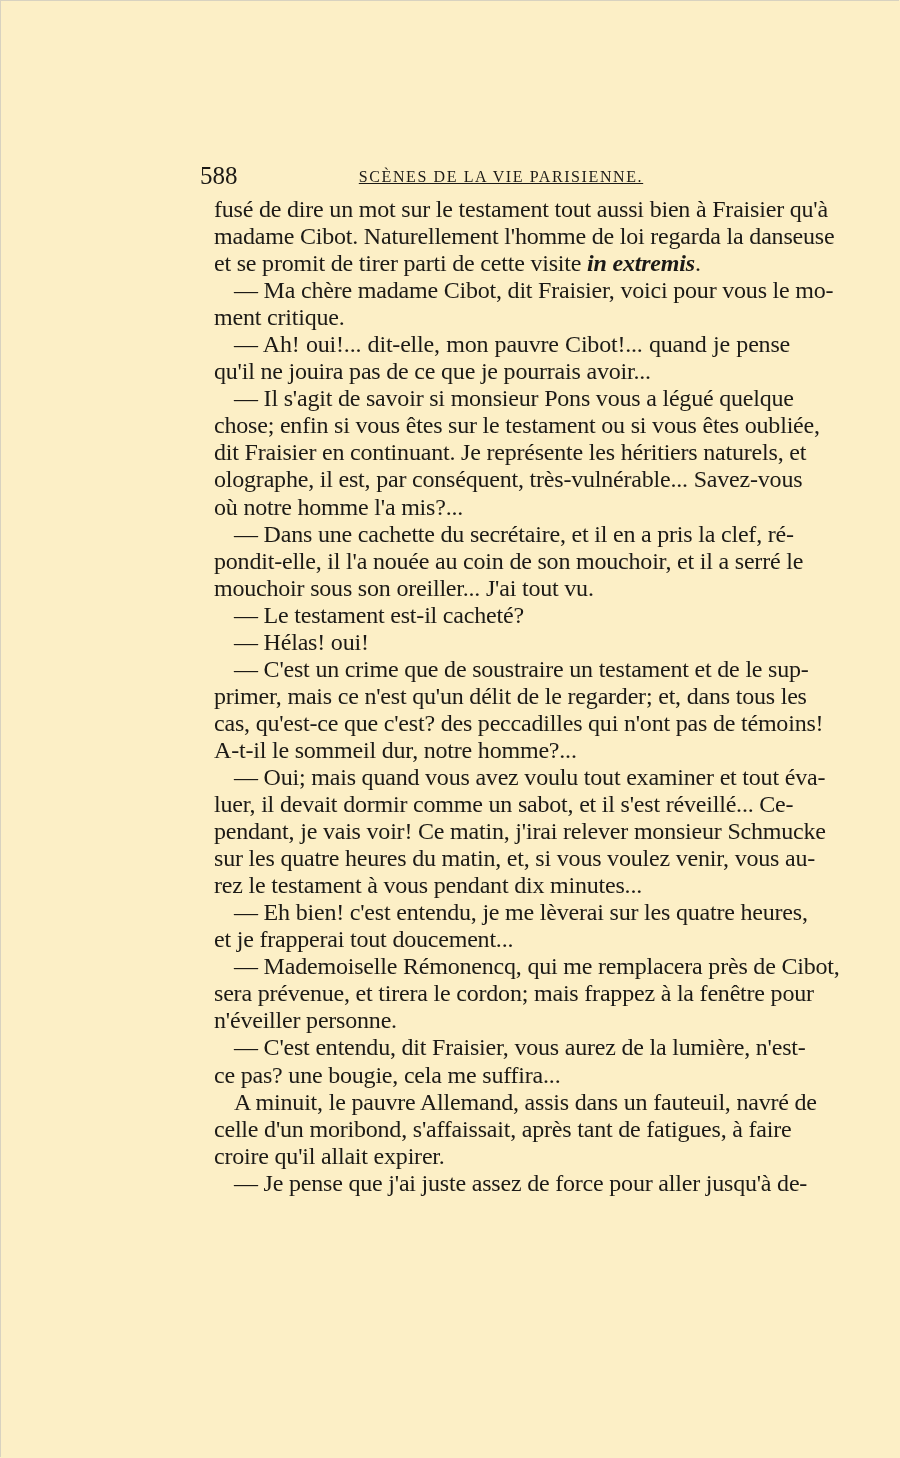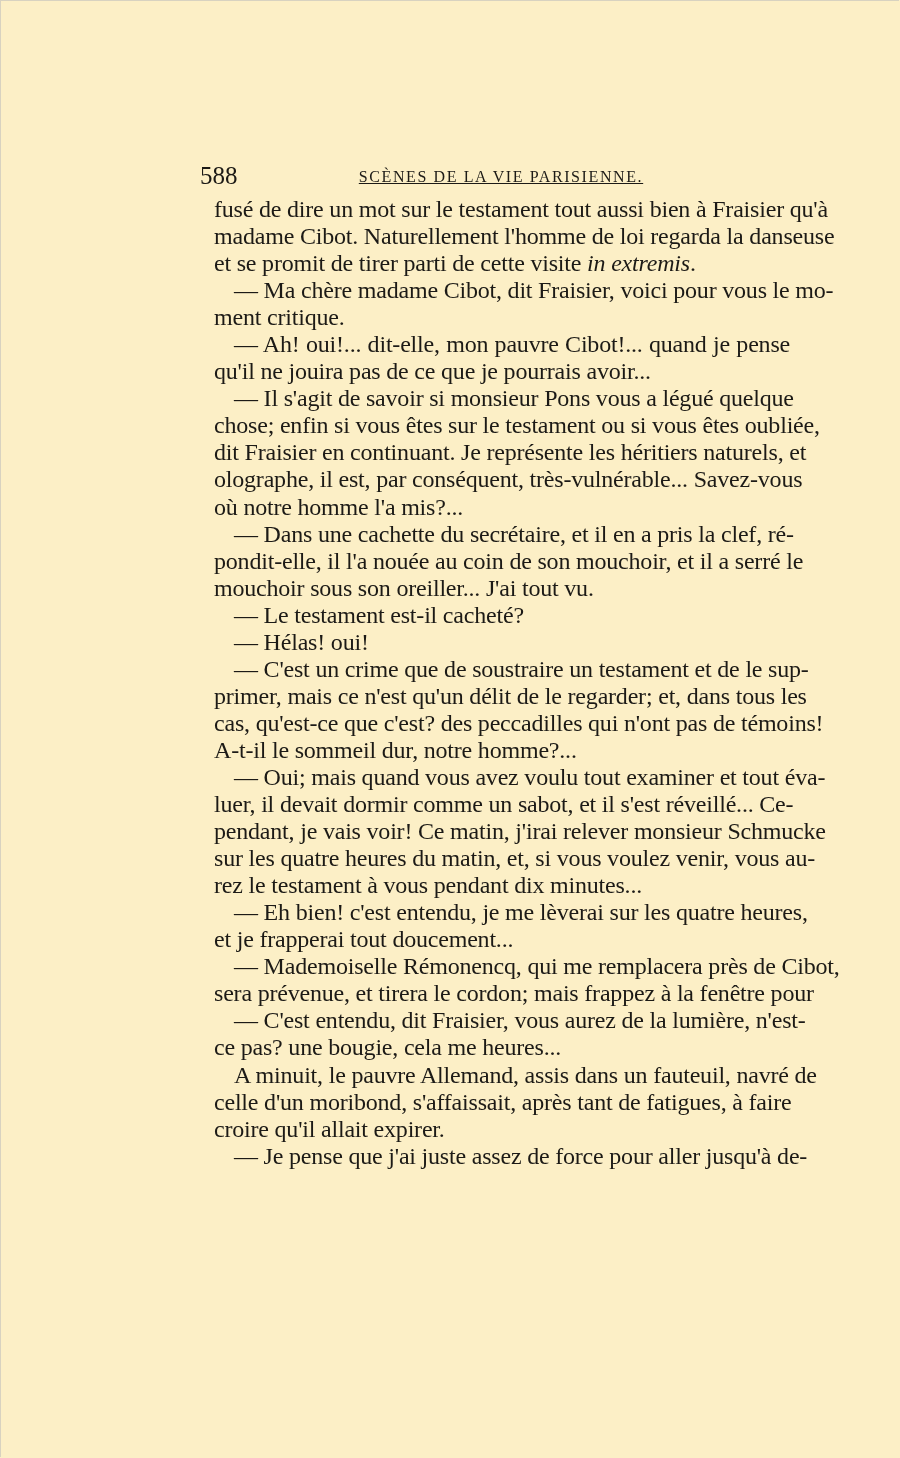--- a/index.html
+++ b/index.html
@@ -66,20 +66,21 @@
       letter-spacing: -0.2px;
     }
     .line.last {
       text-align-last: left;
     }
     .line.indent {
       padding-left: 20px;
     }
     .italic {
       font-style: italic;
+      font-weight: bold;
     }
   </style>
 </head>
 <body>
 
 <div class="page-frame">
   <div class="header">
     <span class="page-number">588</span>
     <div class="running-title">SCÈNES DE LA VIE PARISIENNE.</div>
   </div>
@@ -108,20 +109,21 @@
     <div class="line last">A-t-il le sommeil dur, notre homme?...</div>
     <div class="line indent">— Oui; mais quand vous avez voulu tout examiner et tout éva-</div>
     <div class="line">luer, il devait dormir comme un sabot, et il s'est réveillé... Ce-</div>
     <div class="line">pendant, je vais voir! Ce matin, j'irai relever monsieur Schmucke</div>
     <div class="line">sur les quatre heures du matin, et, si vous voulez venir, vous au-</div>
     <div class="line last">rez le testament à vous pendant dix minutes...</div>
     <div class="line indent">— Eh bien! c'est entendu, je me lèverai sur les quatre heures,</div>
     <div class="line last">et je frapperai tout doucement...</div>
     <div class="line indent">— Mademoiselle Rémonencq, qui me remplacera près de Cibot,</div>
     <div class="line">sera prévenue, et tirera le cordon; mais frappez à la fenêtre pour</div>
+    <div class="line last">n'éveiller personne.</div>
     <div class="line indent">— C'est entendu, dit Fraisier, vous aurez de la lumière, n'est-</div>
-    <div class="line last">ce pas? une bougie, cela me heures...</div>
+    <div class="line last">ce pas? une bougie, cela me suffira...</div>
     <div class="line indent">A minuit, le pauvre Allemand, assis dans un fauteuil, navré de</div>
     <div class="line">celle d'un moribond, s'affaissait, après tant de fatigues, à faire</div>
     <div class="line last">croire qu'il allait expirer.</div>
     <div class="line indent">— Je pense que j'ai juste assez de force pour aller jusqu'à de-</div>
   </div>
 </div>
 
 </body></html>

